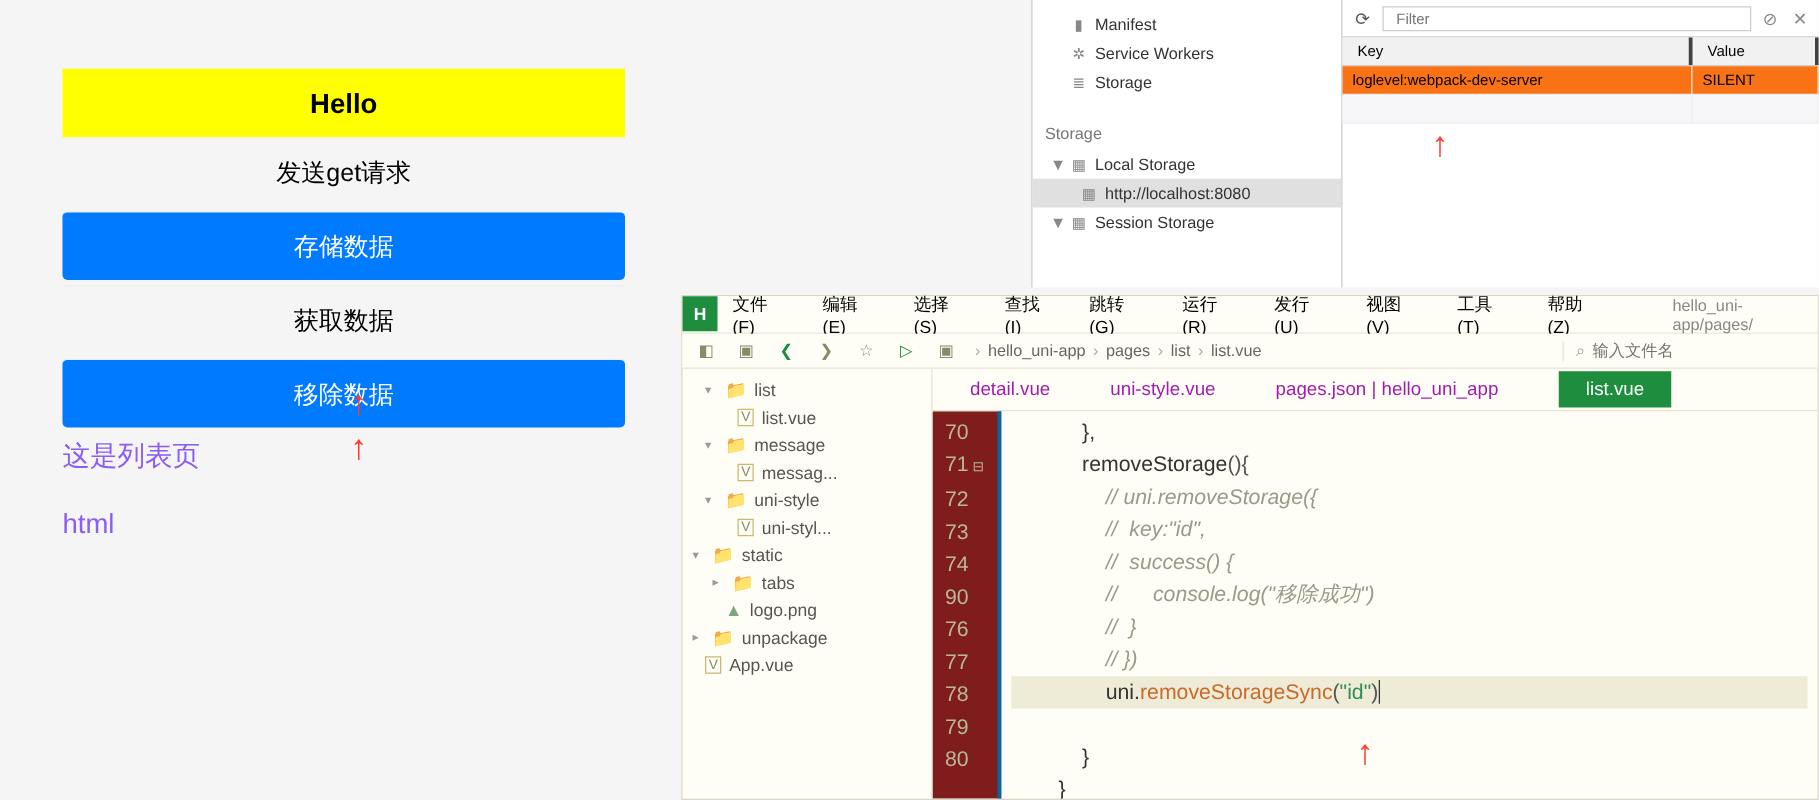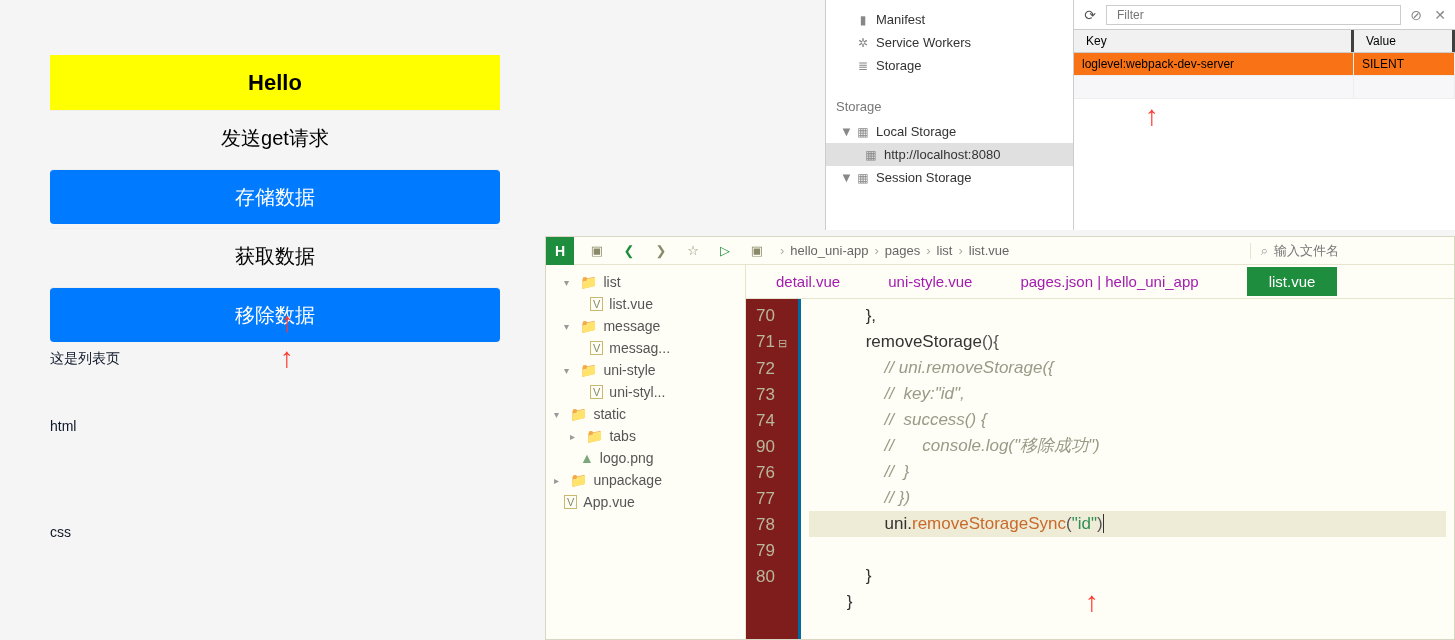--- a/index.html
+++ b/index.html
@@ -4,22 +4,22 @@
 <style>
 *{margin:0;padding:0;box-sizing:border-box;font-family:"Microsoft YaHei",Arial,sans-serif}
 body{background:#f5f5f5;width:1455px;height:640px;overflow:hidden;position:relative}
 
 
 .app-preview{position:absolute;left:0;top:0;width:545px;height:640px;background:#f5f5f5}
 .app-preview .inner{position:absolute;left:50px;top:55px;width:450px}
 .title-bar{background:#ffff00;height:55px;display:flex;align-items:center;justify-content:center;font-size:22px;font-weight:bold}
 .row{height:55px;display:flex;align-items:center;justify-content:center;font-size:20px;background:#f5f5f5;border-top:1px solid #eee}
 .row.blue{background:#007aff;color:#fff;border-radius:4px;margin:4px 0}
-.text-line{font-size:14px;color:#0f172a;margin-top:8px}
-.text-line.sp{margin-top:50px}
+.text-line{font-size:22px;color:#8b5cf6;margin-top:8px}
+.text-line.sp{margin-top:26px}
 .red-arrow1{position:absolute;left:280px;top:310px;color:#ff3a2f;font-size:28px;pointer-events:none}
 .red-arrow1:before{content:"↓";display:block;transform:rotate(180deg)}
 
 
 .devtools{position:absolute;left:825px;top:0;right:0;height:230px;background:#fff;border-left:1px solid #ccc;display:flex}
 .dt-left{width:248px;border-right:1px solid #ccc;font-size:13px;color:#333;padding-top:8px}
 .dt-section-title{color:#777;padding:6px 10px}
 .dt-item{padding:4px 10px 4px 30px;display:flex;align-items:center;gap:6px}
 .dt-item.sel{background:#e0e0e0}
 .dt-icon{width:14px;height:14px;display:inline-flex;align-items:center;justify-content:center;color:#888;font-size:12px}
@@ -82,21 +82,20 @@
 
 <div class="app-preview">
   <div class="inner">
     <div class="title-bar">Hello</div>
     <div class="row">发送get请求</div>
     <div class="row blue">存储数据</div>
     <div class="row">获取数据</div>
     <div class="row blue">移除数据</div>
     <div class="text-line">这是列表页</div>
     <div class="text-line sp">html</div>
-    <div class="text-line" style="margin-top:90px">css</div>
   </div>
   <div class="red-arrow1">↑</div>
 </div>
 
 <div class="devtools">
   <div class="dt-left">
     <div class="dt-item">
         <span class="dt-icon">▮</span>
         <span>Manifest</span>
       </div>
@@ -144,20 +143,34 @@
     <div class="kv-row">
       <div class="col-key">&nbsp;</div>
         <div class="col-val">&nbsp;</div>
     </div>
   </div>
 </div>
 <div class="red-arrow2">↑</div>
 
 <div class="ide">
   <div class="ide-badge">H</div>
+  <div class="menubar">
+    <span>文件(F)</span>
+    <span>编辑(E)</span>
+    <span>选择(S)</span>
+    <span>查找(I)</span>
+    <span>跳转(G)</span>
+    <span>运行(R)</span>
+    <span>发行(U)</span>
+    <span>视图(V)</span>
+    <span>工具(T)</span>
+    <span>帮助(Z)</span>
+    <span class="spacer"></span>
+    <span class="proj-path">hello_uni-app/pages/</span>
+  </div>
   <div class="toolbar">
     <span class="tb-ico">◧</span>
     <span class="tb-ico">▣</span>
     <span class="tb-ico green">❮</span>
     <span class="tb-ico">❯</span>
     <span class="tb-ico">☆</span>
     <span class="tb-ico green">▷</span>
     <span class="tb-ico">▣</span>
     <div class="breadcrumb">
       <span class="sep">›</span>

